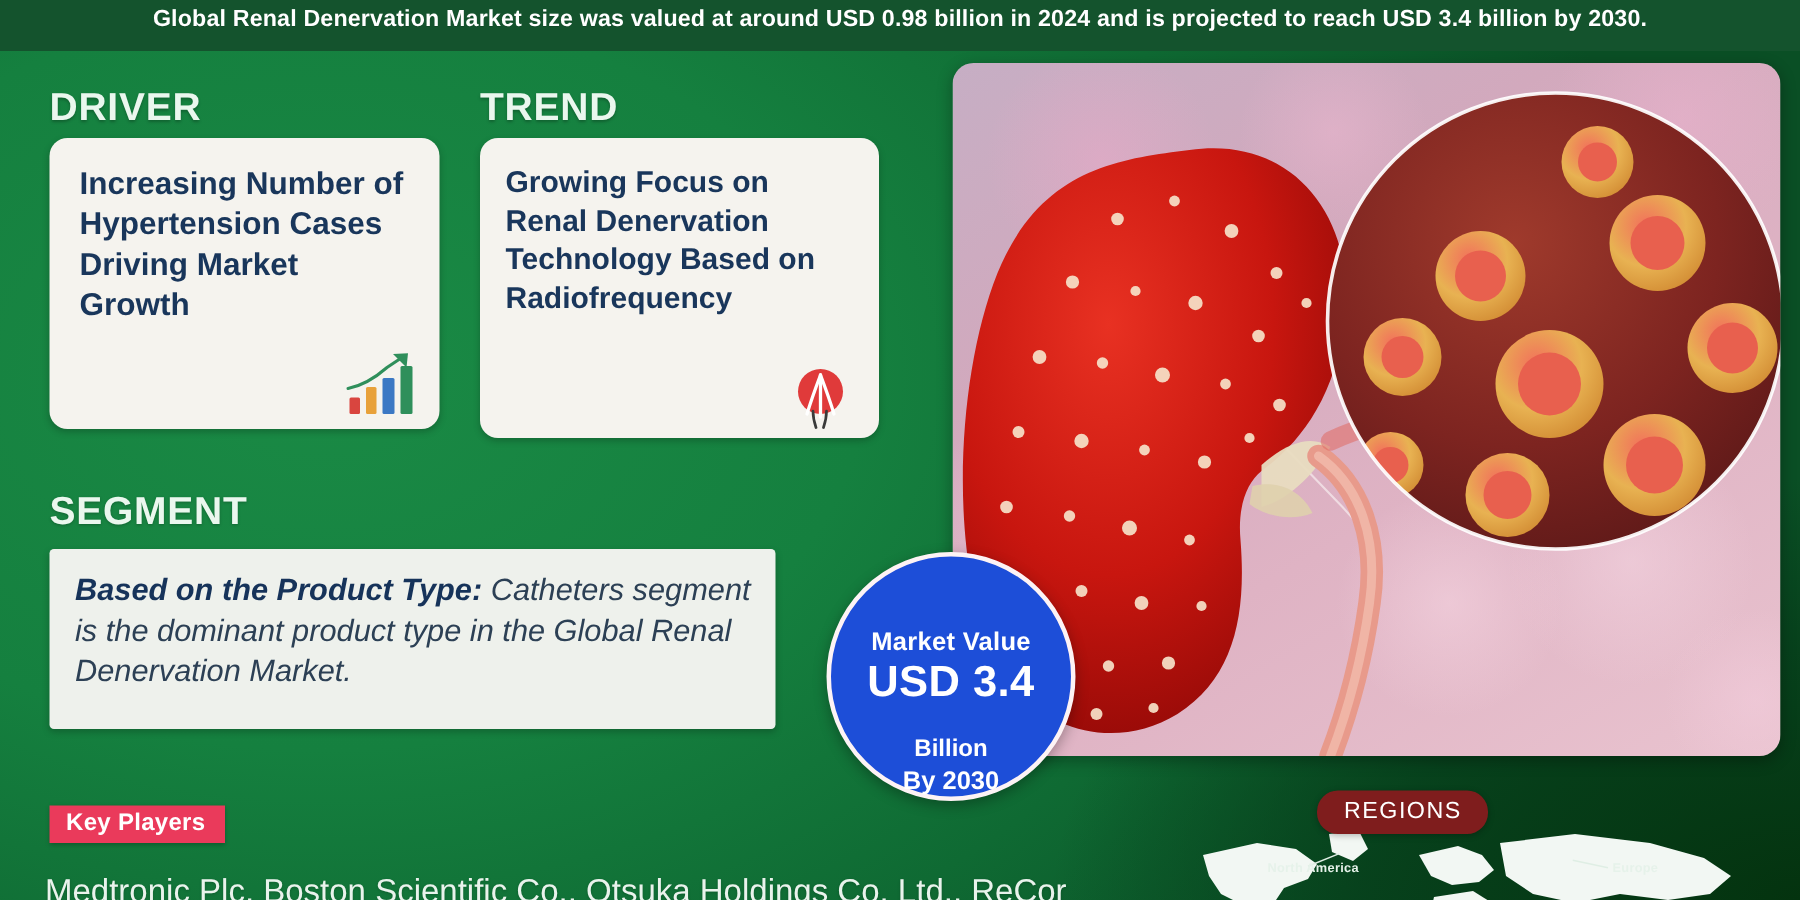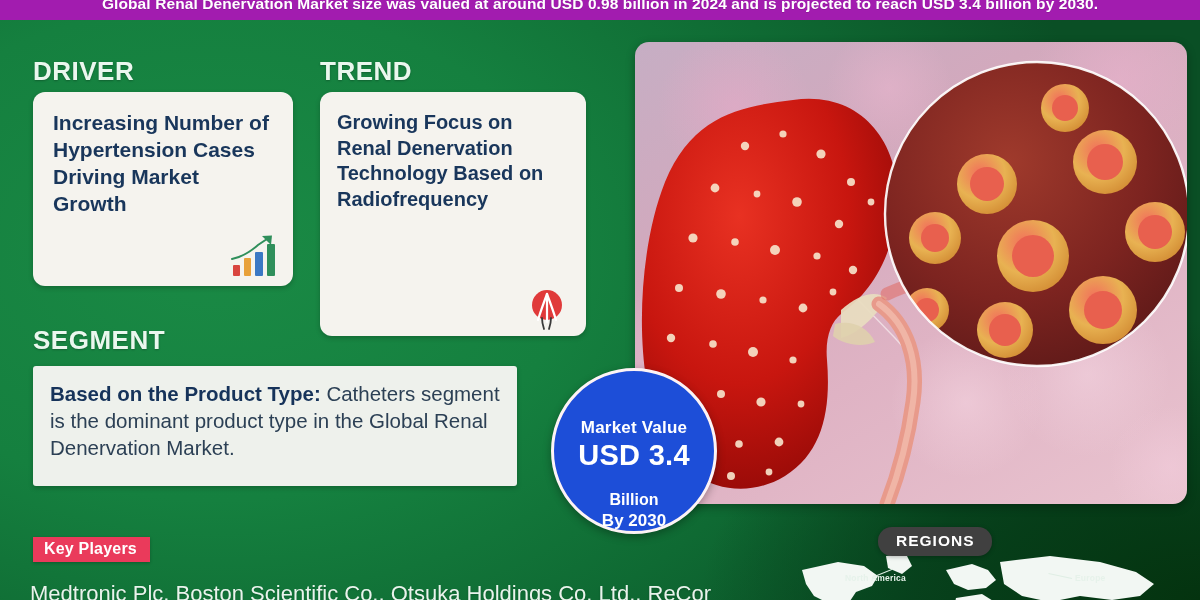--- a/index.html
+++ b/index.html
@@ -16,23 +16,23 @@
     background:
       radial-gradient(ellipse 900px 620px at 18% 42%, #1a8a45 0%, #15803f 40%, #0f6a33 70%, #0a4f25 100%);
   }
   #bg-dark-corner {
     position:absolute; right:0; bottom:0; width:640px; height:340px;
     background:radial-gradient(ellipse 640px 360px at 100% 100%, #04330f 0%, rgba(6,62,26,0.85) 45%, rgba(10,90,40,0) 78%);
   }
 
   
   #top-banner {
-    position:absolute; left:0; top:0; width:1200px; height:20px;
-    background:#a21caf;
-    display:flex; justify-content:center;
+    position:absolute; left:0; top:0; width:1200px; height:34px;
+    background:#14532d;
+    display:flex; align-items:center; justify-content:center;
     overflow:hidden;
     z-index:8;
   }
   #top-banner .txt {
     color:#ffffff;
     font-size:15.5px;
     font-weight:bold;
     letter-spacing:0.1px;
     white-space:nowrap;
     line-height:1;
@@ -66,30 +66,31 @@
   }
 
   
   #driver-head { position:absolute; left:33px; top:30px; }
   #driver-card { position:absolute; left:33px; top:66px; width:260px; height:194px; padding:18px 18px 10px 20px; }
   #driver-card .card-text { font-size:21px; }
   #driver-icon { position:absolute; right:9px; bottom:7px; width:56px; height:46px; }
 
   
   #trend-head { position:absolute; left:320px; top:30px; }
-  #trend-card { position:absolute; left:320px; top:66px; width:266px; height:244px; padding:18px 14px 10px 17px; }
+  #trend-card { position:absolute; left:320px; top:66px; width:266px; height:200px; padding:18px 14px 10px 17px; }
   #trend-card .card-text { font-size:20px; }
   #trend-icon { position:absolute; right:16px; bottom:6px; width:46px; height:42px; }
 
   
   #segment-head { position:absolute; left:33px; top:299px; }
   #segment-card {
     position:absolute; left:33px; top:340px; width:484px; height:120px;
     border-radius:3px; padding:14px 16px 10px 17px;
     background:#eef1ec;
+    font-style:italic;
   }
   #segment-card .seg-line { font-size:20.5px; color:#2c4055; line-height:1.32; }
   #segment-card .seg-line b { color:#16335a; font-weight:bold; }
 
   
   #keyplayers-badge {
     position:absolute; left:33px; top:511px;
     background:#ea3a5b; color:#ffffff;
     font-size:16px; font-weight:bold;
     padding:3px 13px 4px 11px;
@@ -134,22 +135,22 @@
     color:#ffffff; text-align:center;
   }
   #mv-label { font-size:17px; font-weight:bold; line-height:1.1; letter-spacing:0.2px; }
   #mv-value { font-size:29px; font-weight:bold; line-height:1.15; margin-top:1px; letter-spacing:0.3px; }
   #mv-unit  { font-size:16px; font-weight:bold; line-height:1.2; margin-top:18px; }
   #mv-year  { font-size:17px; font-weight:bold; line-height:1.2; margin-top:1px; }
 
   
   #regions-badge {
     position:absolute; left:878px; top:527px;
-    background:#404040; color:#ffffff;
-    font-size:15.5px; font-weight:bold;
+    background:#7f1d1d; color:#ffffff;
+    font-size:15.5px; font-weight:normal;
     letter-spacing:1px;
     padding:5px 18px 6px 18px;
     border-radius:14px;
     box-shadow:0 1px 4px rgba(0,0,0,0.28);
     z-index:9;
   }
   #map-wrap { position:absolute; left:760px; top:552px; width:440px; height:48px; z-index:7; overflow:hidden; }
   #map-wrap svg { width:440px; height:120px; display:block; }
   .region-label {
     position:absolute; color:#e6f2ea; font-size:8.5px; font-weight:bold;

